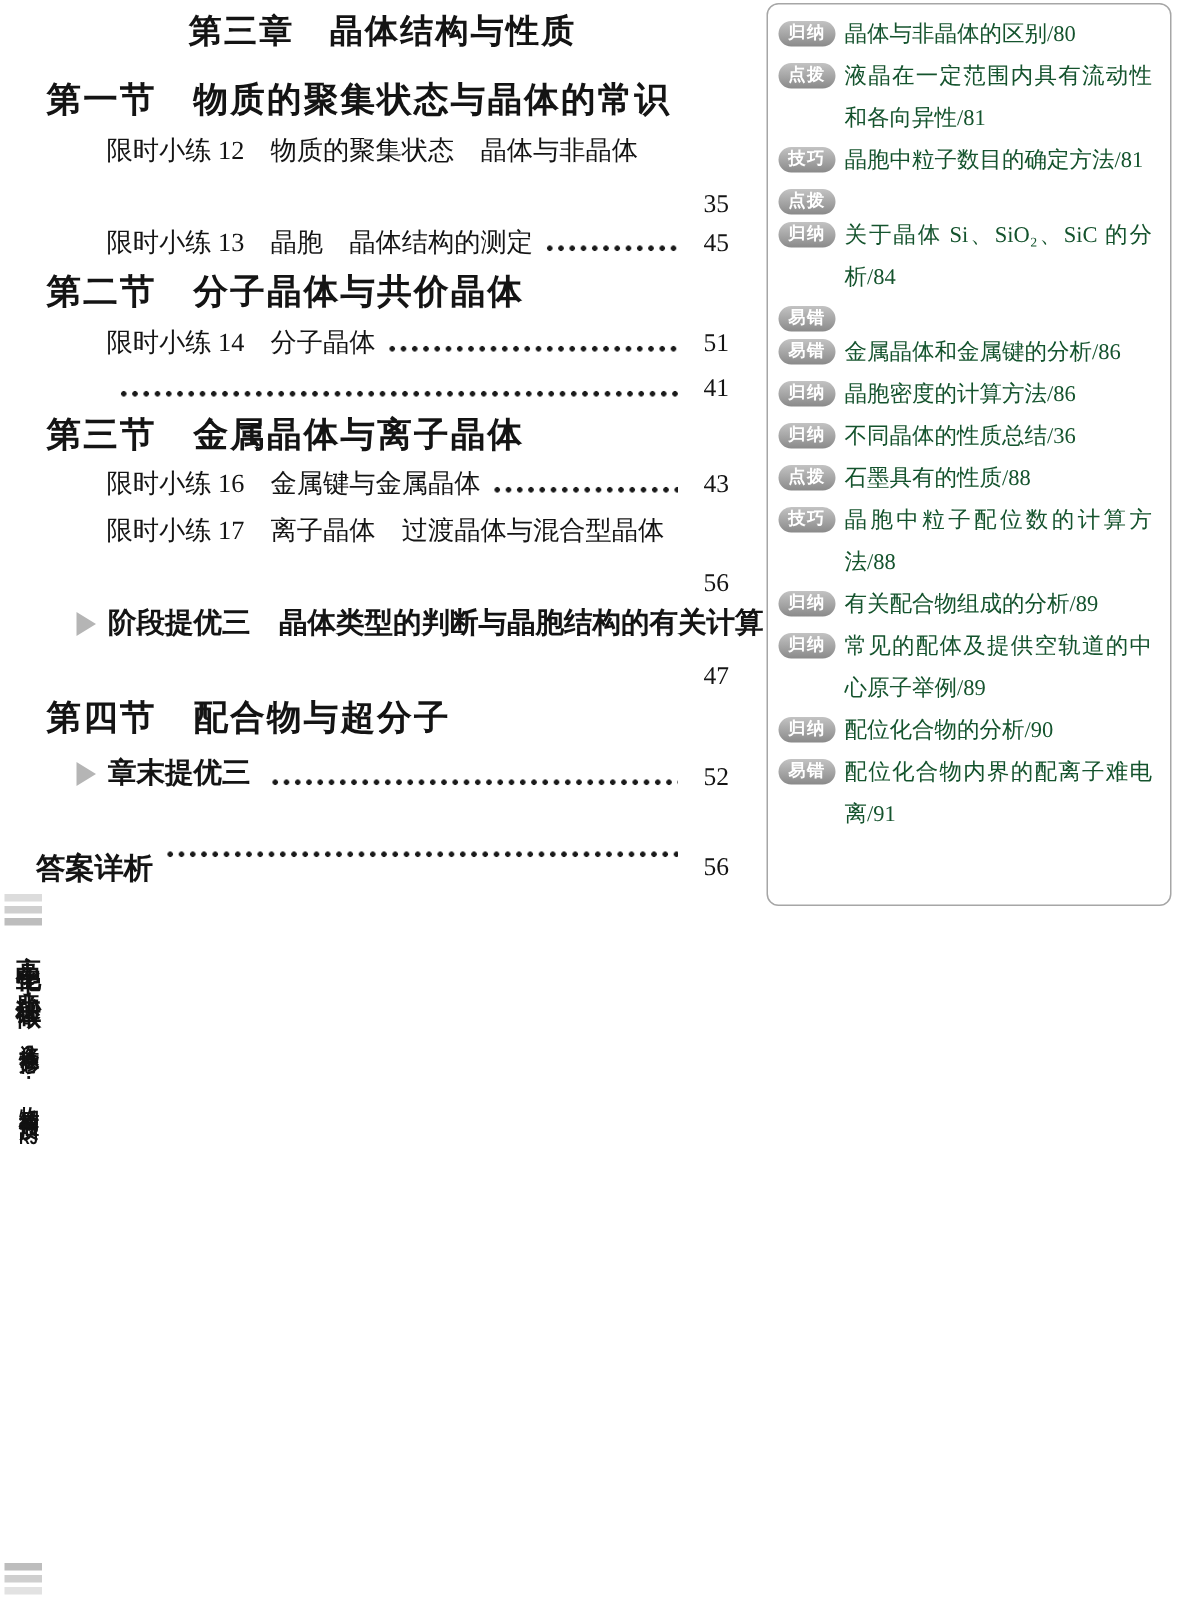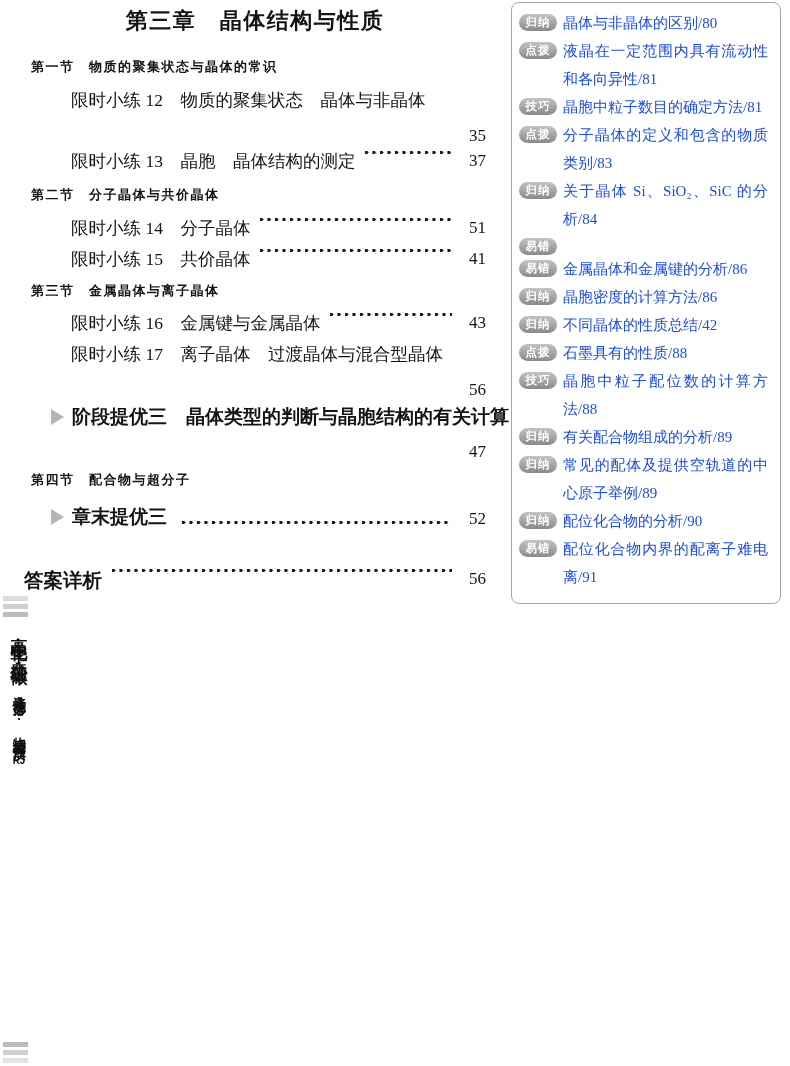--- a/index.html
+++ b/index.html
@@ -4,23 +4,23 @@
 <style>
   html,body{margin:0;padding:0;background:#ffffff;}
   .page{position:relative;width:790px;height:1066px;background:#ffffff;overflow:hidden;
         font-family:"Liberation Serif",serif;color:#141414;}
 
   
   .toc{position:absolute;left:24px;top:0;width:462px;}
   .chapter-title{margin-top:6px;text-align:center;
     font-family:"Liberation Sans",sans-serif;font-weight:bold;
     font-size:22px;line-height:30px;letter-spacing:1.5px;}
-  .row-section{padding-left:7px;font-weight:bold;font-size:13px;line-height:26px;
+  .row-section{padding-left:7px;font-weight:bold;font-size:23px;line-height:26px;
     letter-spacing:1.5px;font-family:"Liberation Serif",serif;}
-  .row-entry{display:flex;align-items:flex-start;padding-left:47px;
+  .row-entry{display:flex;align-items:flex-end;padding-left:47px;
     font-size:17.5px;line-height:22px;}
   .row-entry .label{white-space:pre;}
   .row-textonly{padding-left:47px;font-size:17.5px;line-height:22px;white-space:pre;}
   .dots-line{display:flex;align-items:flex-end;padding-left:165px;height:14px;flex-direction:column;}
   .leader{flex:1 1 auto;height:5px;margin:0 6px 4px 9px;
     background-image:radial-gradient(circle at 2.5px 2.5px,#1a1a1a 1.6px,transparent 2px);
     background-size:7.5px 5px;background-repeat:repeat-x;background-position:left bottom;}
   .pagenum{flex:0 0 auto;min-width:28px;text-align:right;font-size:17px;line-height:21px;}
   .row-feature{display:flex;align-items:flex-end;padding-left:27px;
     font-family:"Liberation Sans",sans-serif;font-weight:bold;font-size:19px;line-height:24px;}
@@ -34,21 +34,21 @@
 
   
   .sidebar{position:absolute;left:511px;top:2px;width:270px;height:602px;
     box-sizing:border-box;border:1.5px solid #a6a6a6;border-radius:8px;
     padding:6px 10px 8px 7px;background:#fff;}
   .side-item{display:flex;align-items:flex-start;}
   .badge{flex:0 0 auto;width:38px;height:17px;margin:5px 6px 0 0;border-radius:9px;
     background:linear-gradient(#c3c3c3,#8a8a8a);color:#ffffff;
     font-family:"Liberation Sans",sans-serif;font-size:11.5px;line-height:17px;
     font-weight:bold;text-align:center;letter-spacing:1px;}
-  .side-text{flex:0 0 205px;width:205px;font-size:15px;line-height:28px;color:#1d4ed8;
+  .side-text{flex:0 0 205px;width:205px;font-size:15px;line-height:28px;color:#14532d;
     text-align:justify;text-justify:inter-ideograph;font-family:"Liberation Serif",serif;}
 
   
   .spine-bars{position:absolute;left:3px;width:25px;}
   .spine-bars.top{top:596px;}
   .spine-bars.bottom{top:1042px;}
   .bar{width:25px;height:5px;margin-bottom:3px;}
   .spine-text{position:absolute;left:5px;top:624px;width:28px;
     display:flex;flex-direction:column;align-items:center;gap:11px;}
   .vseg{writing-mode:vertical-rl;text-orientation:upright;
@@ -70,33 +70,32 @@
 
     <div class="row-textonly" style="margin-top:9px">限时小练 12　物质的聚集状态　晶体与非晶体</div>
     <div class="dots-line" style="margin-top:10px">
       <div class="leader"></div>
       <div class="pagenum">35</div>
     </div>
 
     <div class="row-entry" style="margin-top:15px">
       <span class="label">限时小练 13　晶胞　晶体结构的测定</span>
       <div class="leader"></div>
-      <div class="pagenum">37</div>
+      <div class="pagenum">45</div>
     </div>
 
     <div class="row-section" style="margin-top:10px">第二节　分子晶体与共价晶体</div>
 
     <div class="row-entry" style="margin-top:9px">
       <span class="label">限时小练 14　分子晶体</span>
       <div class="leader"></div>
       <div class="pagenum">51</div>
     </div>
 
     <div class="row-entry" style="margin-top:9px">
-      <span class="label">限时小练 15　共价晶体</span>
       <div class="leader"></div>
       <div class="pagenum">41</div>
     </div>
 
     <div class="row-section" style="margin-top:8px">第三节　金属晶体与离子晶体</div>
 
     <div class="row-entry" style="margin-top:8px">
       <span class="label">限时小练 16　金属键与金属晶体</span>
       <div class="leader"></div>
       <div class="pagenum">43</div>
@@ -144,40 +143,39 @@
     <div class="side-item">
       <div class="badge">点拨</div>
       <div class="side-text">液晶在一定范围内具有流动性和各向异性/81</div>
     </div>
     <div class="side-item">
       <div class="badge">技巧</div>
       <div class="side-text">晶胞中粒子数目的确定方法/81</div>
     </div>
     <div class="side-item">
       <div class="badge">点拨</div>
-      <div class="side-text">分子晶体的定义和包含的物质类别/83</div>
     </div>
     <div class="side-item">
       <div class="badge">归纳</div>
       <div class="side-text">关于晶体 Si、SiO₂、SiC 的分析/84</div>
     </div>
     <div class="side-item">
       <div class="badge">易错</div>
     </div>
     <div class="side-item">
       <div class="badge">易错</div>
       <div class="side-text">金属晶体和金属键的分析/86</div>
     </div>
     <div class="side-item">
       <div class="badge">归纳</div>
       <div class="side-text">晶胞密度的计算方法/86</div>
     </div>
     <div class="side-item">
       <div class="badge">归纳</div>
-      <div class="side-text">不同晶体的性质总结/42</div>
+      <div class="side-text">不同晶体的性质总结/36</div>
     </div>
     <div class="side-item">
       <div class="badge">点拨</div>
       <div class="side-text">石墨具有的性质/88</div>
     </div>
     <div class="side-item">
       <div class="badge">技巧</div>
       <div class="side-text">晶胞中粒子配位数的计算方法/88</div>
     </div>
     <div class="side-item">

